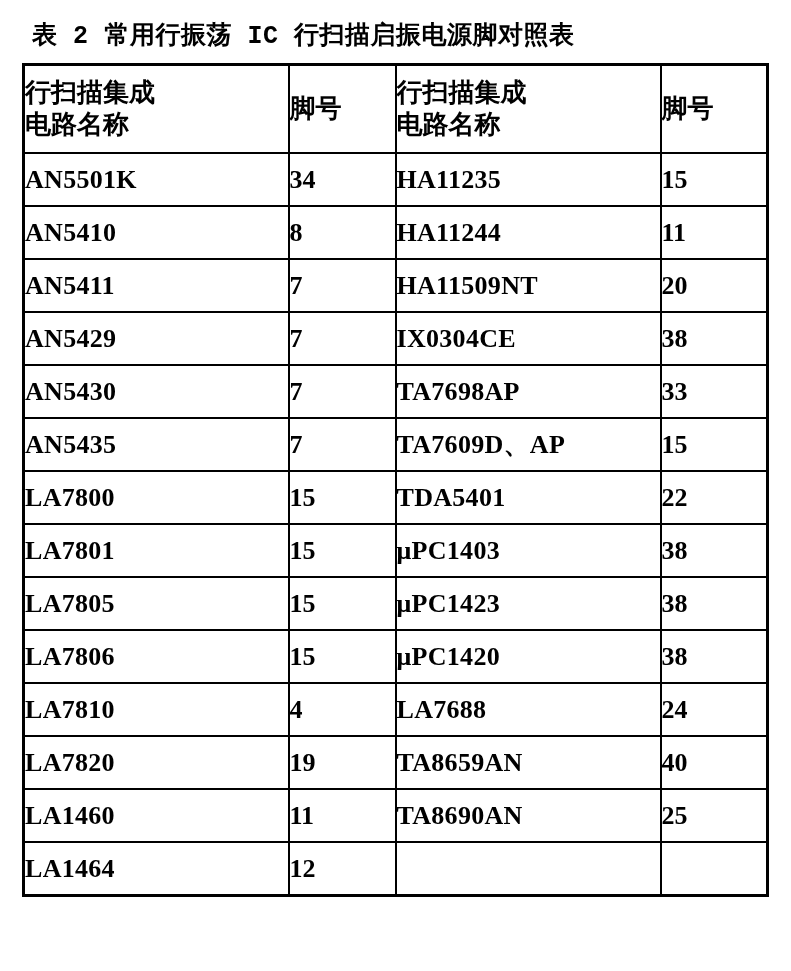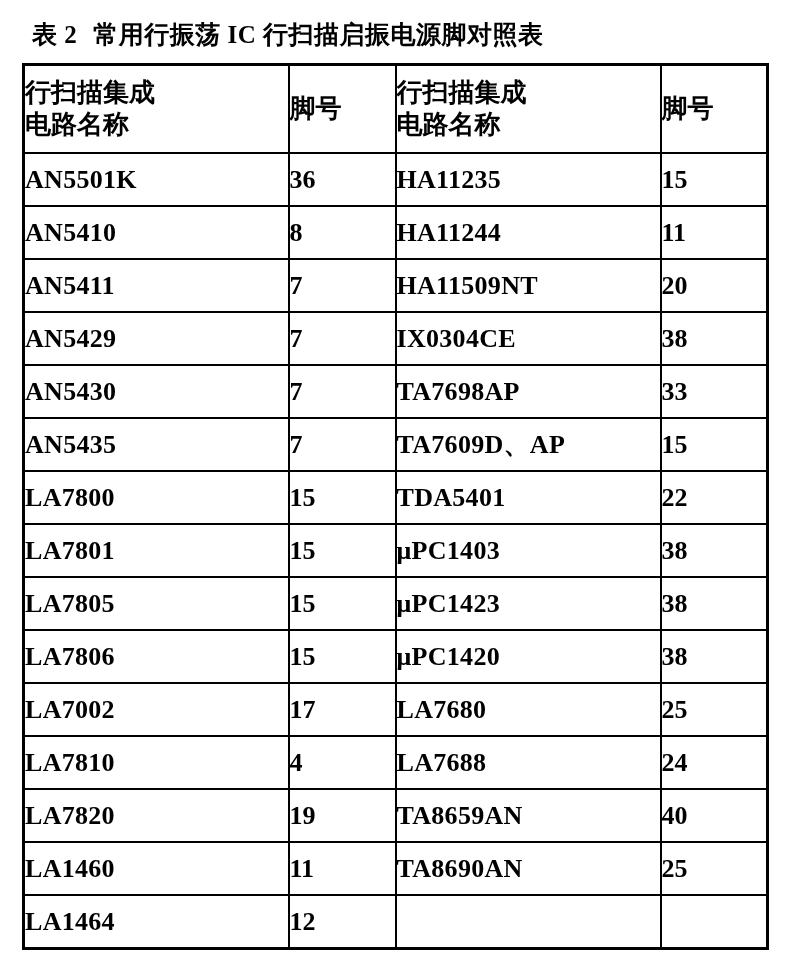--- a/index.html
+++ b/index.html
@@ -15,21 +15,21 @@
     overflow: hidden;
   }
   .page {
     position: relative;
     width: 791px;
     height: 971px;
     box-sizing: border-box;
     padding: 18px 22px 0 22px;
   }
   .table-caption {
-    font-family: Liberation Serif, serif;
+    font-family: Liberation Mono, monospace;
     font-weight: bold;
     font-size: 25px;
     letter-spacing: 0.5px;
     margin: 0 0 12px 10px;
     white-space: nowrap;
   }
   .caption-label {
     margin-right: 16px;
   }
   table.ic-table {
@@ -105,21 +105,21 @@
           <span class="hdr-line">电路名称</span>
         </th>
         <th>
           <span class="hdr-line">脚号</span>
         </th>
       </tr>
     </thead>
     <tbody>
         <tr>
           <td class="name">AN5501K</td>
-          <td class="pin">36</td>
+          <td class="pin">34</td>
           <td class="name">HA11235</td>
           <td class="pin">15</td>
         </tr>
         <tr>
           <td class="name">AN5410</td>
           <td class="pin">8</td>
           <td class="name">HA11244</td>
           <td class="pin">11</td>
         </tr>
         <tr>
@@ -164,26 +164,20 @@
           <td class="name">μPC1423</td>
           <td class="pin">38</td>
         </tr>
         <tr>
           <td class="name">LA7806</td>
           <td class="pin">15</td>
           <td class="name">μPC1420</td>
           <td class="pin">38</td>
         </tr>
         <tr>
-          <td class="name">LA7002</td>
-          <td class="pin">17</td>
-          <td class="name">LA7680</td>
-          <td class="pin">25</td>
-        </tr>
-        <tr>
           <td class="name">LA7810</td>
           <td class="pin">4</td>
           <td class="name">LA7688</td>
           <td class="pin">24</td>
         </tr>
         <tr>
           <td class="name">LA7820</td>
           <td class="pin">19</td>
           <td class="name">TA8659AN</td>
           <td class="pin">40</td>

